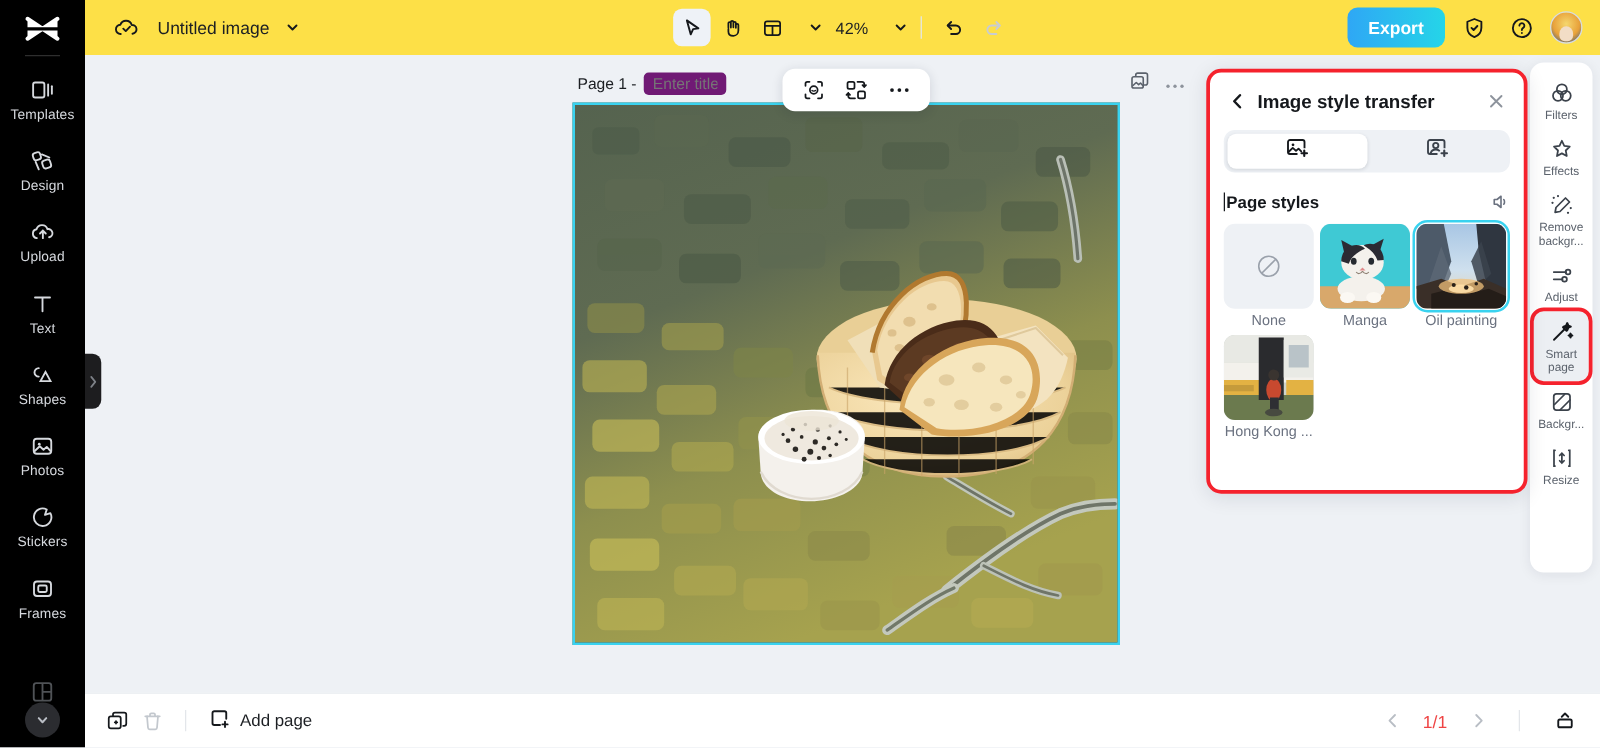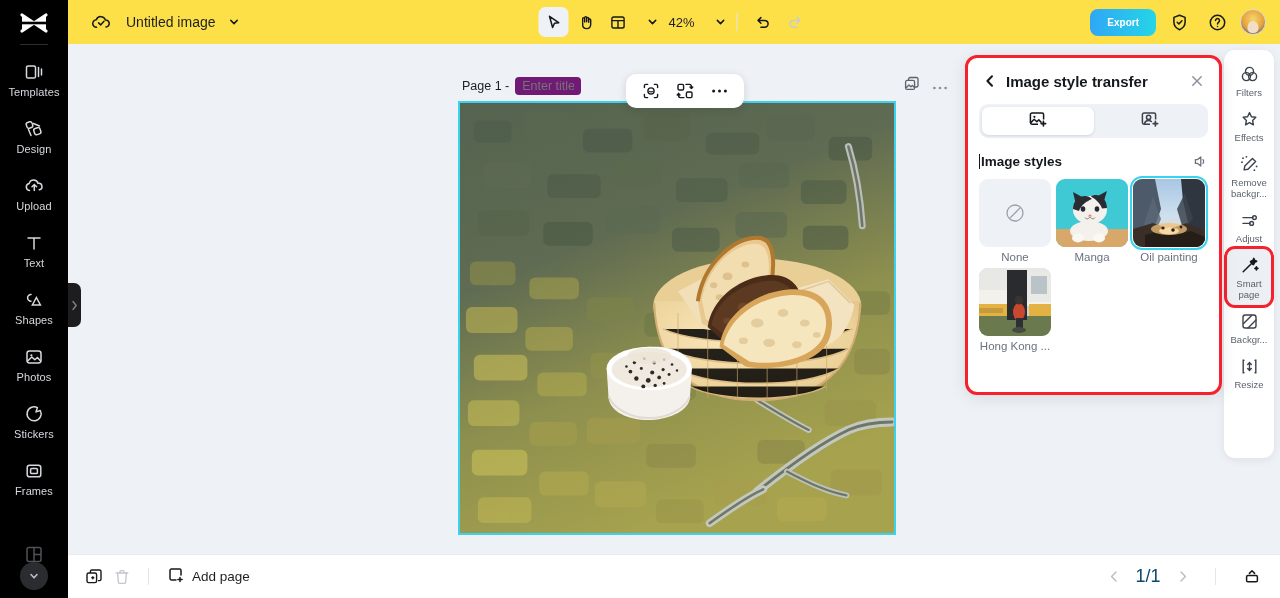--- a/index.html
+++ b/index.html
@@ -54,35 +54,35 @@
     width: 30px; height: 30px; border-radius: 7px; display: flex;
     align-items: center; justify-content: center; cursor: pointer;
   }
   .tool-btn.active { background: #eef2f7; }
   .zoom-wrap { display: flex; align-items: center; gap: 4px; margin-left: 4px; }
   .zoom-val { font-size: 13px; color: #1c1f23; min-width: 34px; text-align: center; }
   .tb-divider { width: 1px; height: 18px; background: #e3e6ea; margin: 0 8px; }
   .tb-right { position: absolute; right: 14px; display: flex; align-items: center; gap: 8px; }
   .export-btn {
     background: linear-gradient(90deg, #2fa7f5 0%, #25d5e8 100%);
-    color: #fff; font-size: 10px; font-weight: bold; border: none;
+    color: #fff; font-size: 14px; font-weight: bold; border: none;
     border-radius: 8px; padding: 8px 17px; cursor: pointer;
   }
   .avatar {
     width: 26px; height: 26px; border-radius: 50%; overflow: hidden;
     background: radial-gradient(circle at 50% 38%, #f5d76e 0%, #e8a13a 55%, #1f4f8f 100%);
     border: 1px solid #d7dce2; position: relative;
   }
   .avatar::after {
     content: ""; position: absolute; left: 50%; top: 46%; transform: translateX(-50%);
     width: 11px; height: 12px; border-radius: 50% 50% 40% 40%; background: #f2ddc6;
   }
 
   
-  .canvas-area { position: absolute; left: 68px; top: 60px; width: 1212px; height: 510px; background: #eef1f5; }
+  .canvas-area { position: absolute; left: 68px; top: 41px; width: 1212px; height: 510px; background: #eef1f5; }
   .page-label { position: absolute; left: 394px; top: 17px; display: flex; align-items: center; gap: 6px; }
   .page-label .pl { font-size: 12.5px; color: #1c1f23; }
   .page-title-input {
     font-size: 12.5px; color: #9aa1ab; background: #701a75; border: none;
     border-radius: 4px; padding: 2px 7px; width: 66px; font-family: Liberation Sans, sans-serif; outline: none;
   }
   .page-actions { position: absolute; right: 332px; top: 16px; display: flex; align-items: center; gap: 12px; }
   .float-toolbar {
     position: absolute; left: 558px; top: 14px; height: 34px;
     background: #fff; border-radius: 10px; display: flex; align-items: center;
@@ -157,21 +157,21 @@
   
   .bottombar {
     position: absolute; left: 68px; bottom: 0; width: 1212px; height: 44px;
     background: #fff; border-top: 1px solid #e8ebef; display: flex; align-items: center; z-index: 5;
   }
   .bb-btn { width: 28px; height: 28px; display: flex; align-items: center; justify-content: center; cursor: pointer; }
   .bb-divider { width: 1px; height: 17px; background: #e3e6ea; margin: 0 12px; }
   .bb-add { display: flex; align-items: center; gap: 8px; cursor: pointer; margin-left: 6px; }
   .bb-add .lb { font-size: 13.5px; color: #1c1f23; }
   .bb-right { margin-left: auto; display: flex; align-items: center; gap: 10px; padding-right: 14px; }
-  .bb-page { font-size: 18px; color: #0c4a6e; min-width: 26px; text-align: center; }
+  .bb-page { font-size: 14px; color: #ef4444; min-width: 26px; text-align: center; }
   .arrow-btn { width: 22px; height: 22px; display:flex; align-items:center; justify-content:center; cursor:pointer; }
 </style>
 </head>
 <body>
 
 <div id="app">
 
   <div class="rail">
     <div class="rail-logo">
       <svg width="30" height="22" viewBox="0 0 30 22" fill="none">
@@ -677,21 +677,21 @@
             <circle cx="8.6" cy="7.4" r="2.1"></circle>
             <path d="M4.6 13.4c.6-1.9 2.2-2.8 4-2.8 1 0 2 .3 2.8.9" stroke-linecap="round"></path>
             <path d="M15.4 11.4v4.4M13.2 13.6h4.4" stroke-linecap="round" stroke-width="1.7"></path>
           </svg>
         </span>
       </div>
     </div>
 
     <div class="rp-sechead">
       <span class="cursorbar"></span>
-      <span class="t">Image styles</span>
+      <span class="t">Page styles</span>
       <span class="spk">
         <svg width="15" height="15" viewBox="0 0 15 15" fill="none" stroke="#6b7280" stroke-width="1.3" stroke-linejoin="round">
           <path d="M2.4 5.6h2.2L7.8 3v9L4.6 9.4H2.4z"></path>
           <path d="M10 5.6c.8.9.8 2.9 0 3.8" stroke-linecap="round"></path>
         </svg>
       </span>
     </div>
 
     <div class="styles-grid">
 

